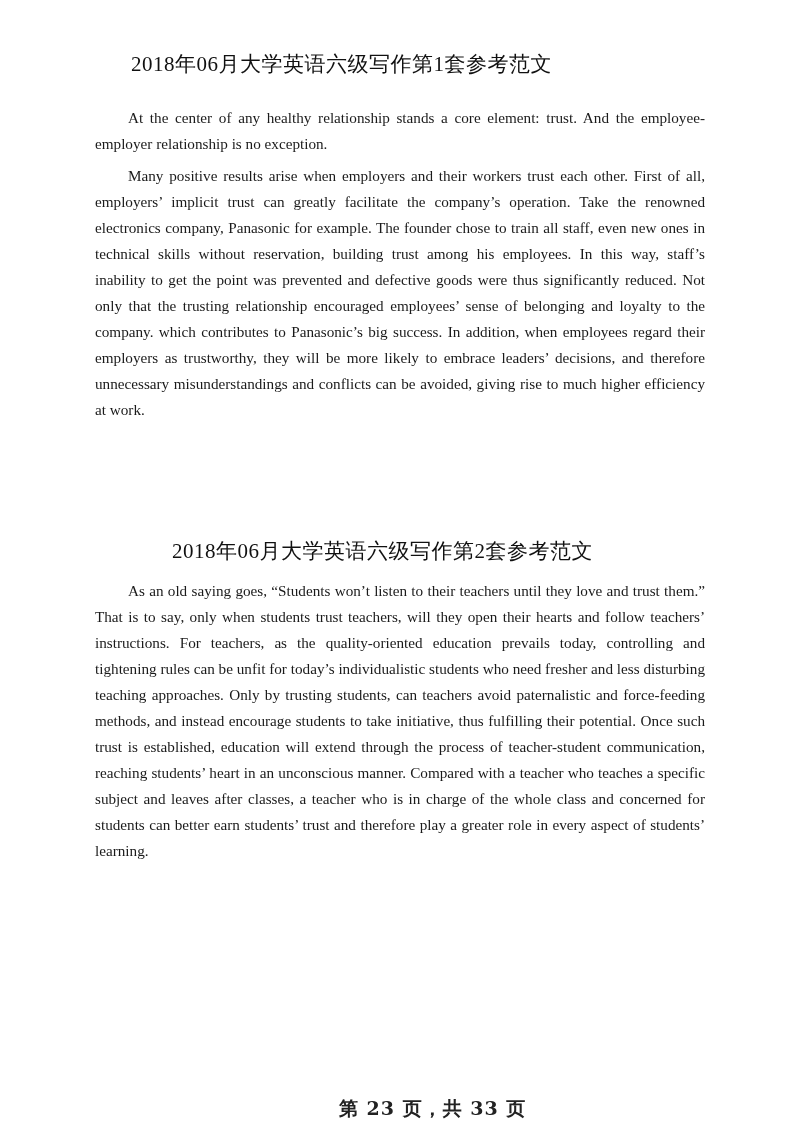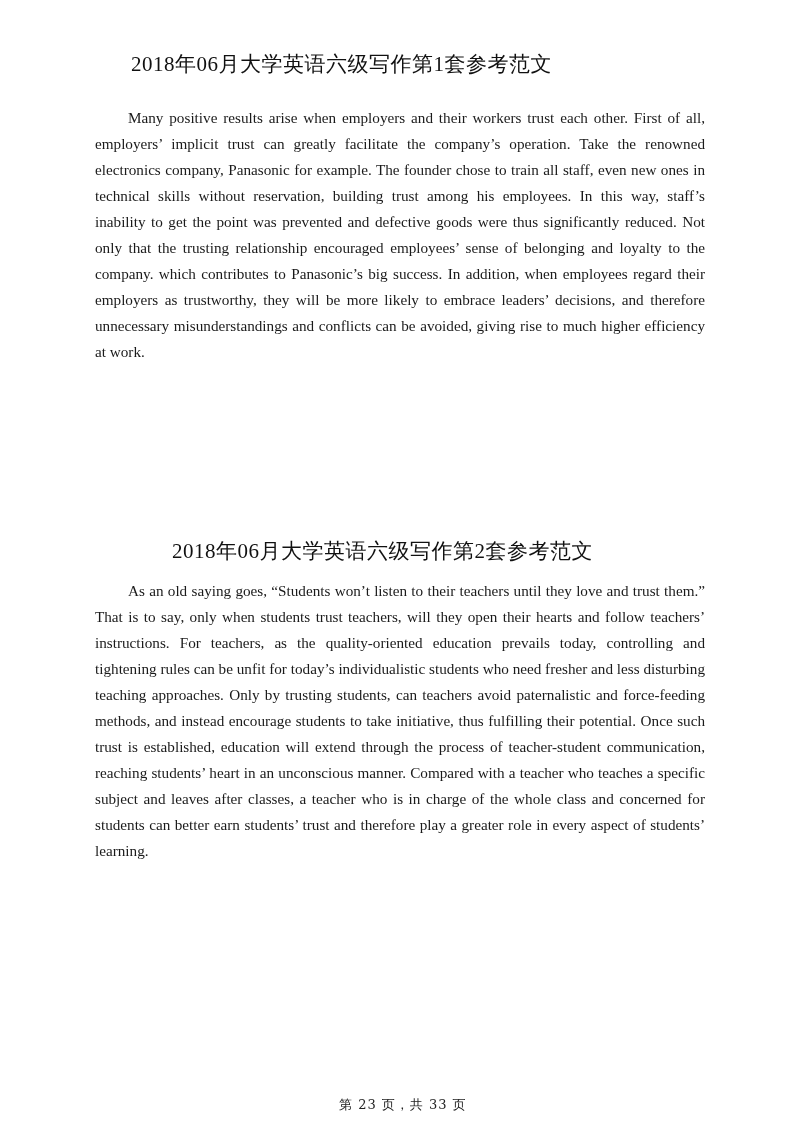--- a/index.html
+++ b/index.html
@@ -39,43 +39,45 @@
       font-size: 15.2px;
       line-height: 26px;
       text-align: justify;
       text-indent: 33px;
       color: #1a1a1a;
     }
     .footer-page {
       position: absolute;
       left: 339px;
       top: 1096px;
-      font-size: 13px;
+      font-size: 19px;
       color: #222;
       letter-spacing: 1px;
       font-family: "DejaVu Serif", serif;
+      font-weight: bold;
     }
     .footer-shop {
       position: absolute;
       left: 581px;
       top: 1132px;
       font-size: 16px;
       color: #222;
       letter-spacing: 1px;
       font-family: Liberation Serif, serif;
     }
   </style>
 </head>
 <body>
 
 <div class="page">
 
   <div class="section-title" style="top:50px;">2018年06月大学英语六级写作第1套参考范文</div>
 
   <div class="section-body" style="top:105px;">
+    <p class="para">At the center of any healthy relationship stands a core element: trust. And the employee-employer relationship is no exception.</p>
     <p class="para">Many positive results arise when employers and their workers trust each other. First of all, employers’ implicit trust can greatly facilitate the company’s operation. Take the renowned electronics company, Panasonic for example. The founder chose to train all staff, even new ones in technical skills without reservation, building trust among his employees. In this way, staff’s inability to get the point was prevented and defective goods were thus significantly reduced. Not only that the trusting relationship encouraged employees’ sense of belonging and loyalty to the company. which contributes to Panasonic’s big success. In addition, when employees regard their employers as trustworthy, they will be more likely to embrace leaders’ decisions, and therefore unnecessary misunderstandings and conflicts can be avoided, giving rise to much higher efficiency at work.</p>
   </div>
 
   <div class="section-title" style="top:537px;margin-left:41px;">2018年06月大学英语六级写作第2套参考范文</div>
 
   <div class="section-body" style="top:578px;">
     <p class="para">As an old saying goes, “Students won’t listen to their teachers until they love and trust them.” That is to say, only when students trust teachers, will they open their hearts and follow teachers’ instructions. For teachers, as the quality-oriented education prevails today, controlling and tightening rules can be unfit for today’s individualistic students who need fresher and less disturbing teaching approaches. Only by trusting students, can teachers avoid paternalistic and force-feeding methods, and instead encourage students to take initiative, thus fulfilling their potential. Once such trust is established, education will extend through the process of teacher-student communication, reaching students’ heart in an unconscious manner. Compared with a teacher who teaches a specific subject and leaves after classes, a teacher who is in charge of the whole class and concerned for students can better earn students’ trust and therefore play a greater role in every aspect of students’ learning.</p>
   </div>
 
   <div class="footer-page">第 23 页，共 33 页</div>

